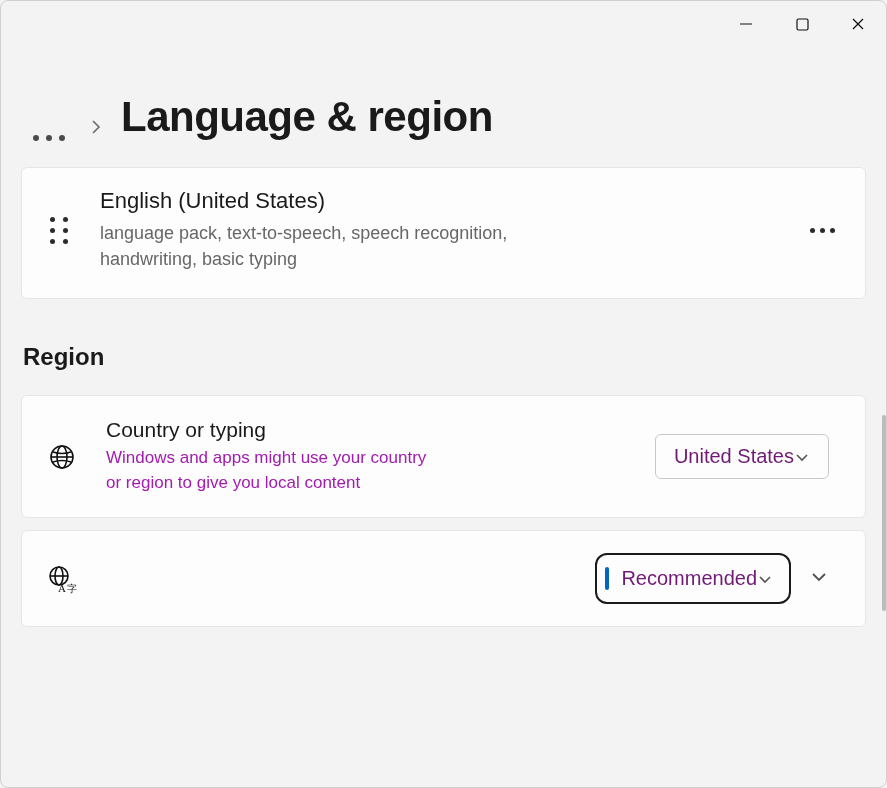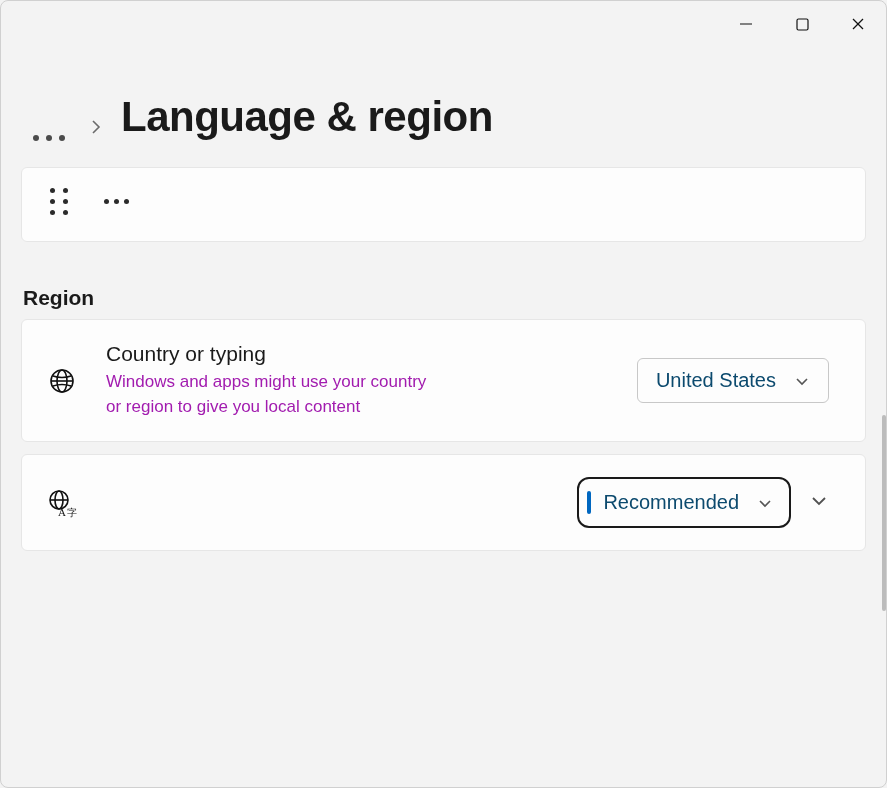--- a/index.html
+++ b/index.html
@@ -91,23 +91,23 @@
     }
     .more-btn {
       display: flex;
       gap: 5px;
       padding: 8px 4px;
     }
     .more-btn span {
       width: 5px; height: 5px; background: #2b2b2b; border-radius: 50%;
     }
     .section-header {
-      font-size: 21px;
+      font-size: 24px;
       font-weight: 600;
-      margin-bottom: 9px;
+      margin-bottom: 24px;
       padding-left: 2px;
     }
     .region-card {
       margin-bottom: 12px;
     }
     .setting-icon {
       width: 36px;
       display: flex;
       justify-content: center;
       color: #1a1a1a;
@@ -120,27 +120,26 @@
     }
     .setting-desc {
       font-size: 17px;
       color: #a21caf;
       line-height: 1.45;
       max-width: 340px;
     }
     .dropdown {
       display: flex;
       align-items: center;
-      gap: 18px;
       background: #fdfdfd;
       border: 1px solid #c8c8c8;
       border-radius: 6px;
       padding: 10px 18px;
       font-size: 20px;
-      color: #0c4a6e;
+      color: #701a75;
       min-width: 170px;
       justify-content: space-between;
       cursor: pointer;
     }
     .dropdown-focused {
       border: 2px solid #1a1a1a;
       border-radius: 12px;
       padding: 12px 16px 12px 14px;
       position: relative;
     }
@@ -207,20 +206,24 @@
   </div>
 
   <div class="card language-card">
     <div class="drag-handle">
       <span></span>
         <span></span>
         <span></span>
         <span></span>
         <span></span>
         <span></span>
+    </div>
+    <div class="card-body">
+      <div class="card-title">English (United States)</div>
+      <div class="card-desc">language pack, text-to-speech, speech recognition, handwriting, basic typing</div>
     </div>
     <div class="more-btn">
       <span></span>
         <span></span>
         <span></span>
     </div>
   </div>
 
   <div class="section-header">Region</div>
 

